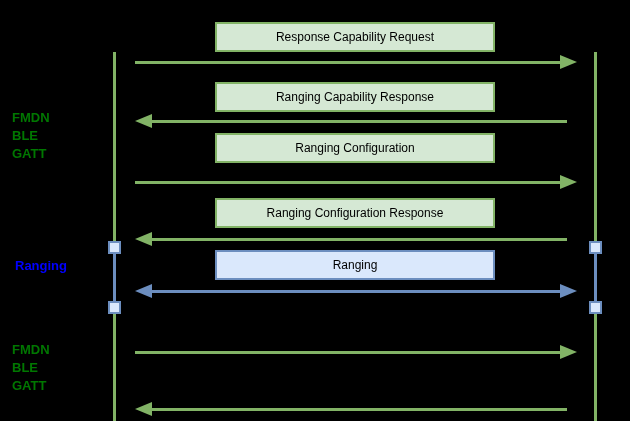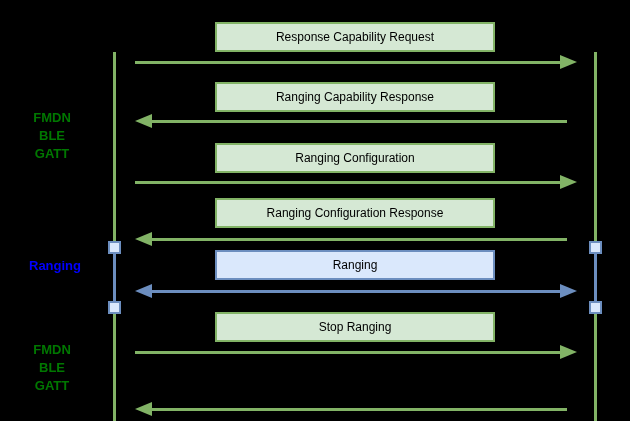--- a/index.html
+++ b/index.html
@@ -49,21 +49,21 @@
   .arrow.left  .line{left:16px;right:10px;}
   .arrow.both  .line{left:16px;right:16px;}
   .head-r,.head-l{position:absolute;top:0;width:0;height:0;
     border-top:7px solid transparent;border-bottom:7px solid transparent;}
   .head-r{right:0;border-left:17px solid var(--green-stroke,#82b366);}
   .head-l{left:0;border-right:17px solid var(--green-stroke,#82b366);}
   .arrow.blue .head-r{border-left-color:var(--blue-stroke,#6c8ebf);}
   .arrow.blue .head-l{border-right-color:var(--blue-stroke,#6c8ebf);}
   
   .lane{
-    position:absolute;left:12px;width:80px;text-align:center;
+    position:absolute;left:12px;width:80px;
     font-weight:bold;font-size:13px;line-height:18px;
   }
   .lane span{display:block;}
   .lane-green{color:var(--lane-green,#007700);}
   .lane-blue{color:var(--lane-blue,#0000ff);}
 </style>
 </head>
 <body>
 
 <div class="stage">
@@ -97,40 +97,39 @@
     <i class="line"></i>
     <i class="head-r"></i>
   </div>
 
   <div class="msg-box green" style="top:82px">Ranging Capability Response</div>
   <div class="arrow left green" style="top:114px">
     <i class="line"></i>
     <i class="head-l"></i>
   </div>
 
-  <div class="msg-box green" style="top:143px">Ranging Configuration</div>
+  <div class="msg-box green" style="top:133px">Ranging Configuration</div>
   <div class="arrow right green" style="top:175px">
     <i class="line"></i>
     <i class="head-r"></i>
   </div>
 
   <div class="msg-box green" style="top:198px">Ranging Configuration Response</div>
   <div class="arrow left green" style="top:232px">
     <i class="line"></i>
     <i class="head-l"></i>
   </div>
 
   <div class="msg-box blue" style="top:250px">Ranging</div>
   <div class="arrow both blue" style="top:284px">
     <i class="line"></i>
     <i class="head-l"></i>
     <i class="head-r"></i>
   </div>
 
-  <div class="msg-box green" style="top:312px">Stop Ranging</div>
   <div class="arrow right green" style="top:345px">
     <i class="line"></i>
     <i class="head-r"></i>
   </div>
 
   <div class="arrow left green" style="top:402px">
     <i class="line"></i>
     <i class="head-l"></i>
   </div>
 

